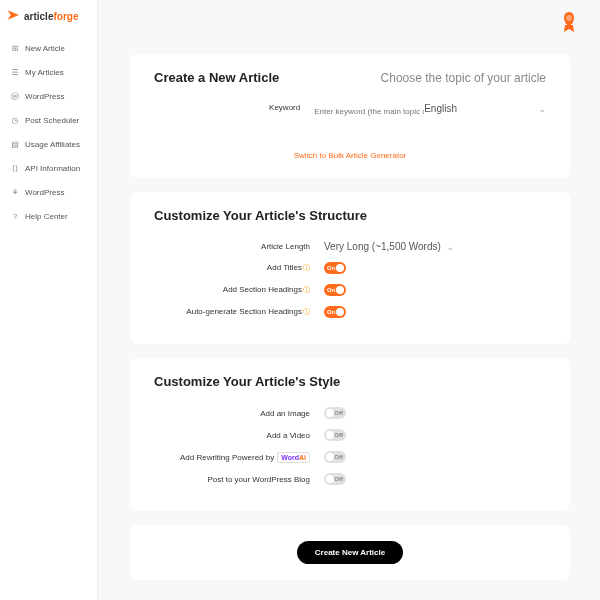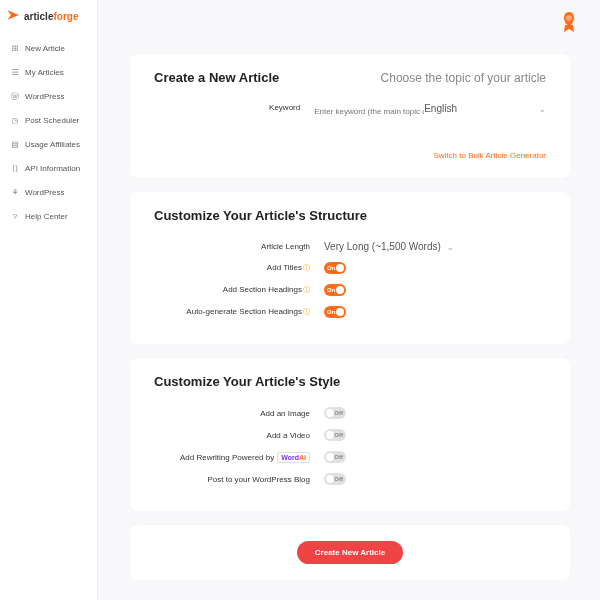--- a/index.html
+++ b/index.html
@@ -18,35 +18,35 @@
 .card{background:#fff;border-radius:8px;margin:14px 20px 0;padding:16px 24px}
 .card-hdr{display:flex;justify-content:space-between;align-items:center;margin-bottom:18px}
 .card-title{font-size:13px;font-weight:700;color:#222}
 .card-sub{font-size:12px;color:#888}
 .row{display:flex;align-items:flex-start;margin-bottom:10px}
 .lbl{width:170px;text-align:right;font-size:8px;color:#333;padding-right:14px}
 .help{color:#ff9800;font-size:7px;margin-left:1px}
 .inp{flex:1;border:none;font-size:8px;color:#999;padding:4px 0;outline:none}
 .sel{width:130px;font-size:10px;color:#555;border:none;background:none;position:relative;display:flex;align-items:center;justify-content:space-between;cursor:pointer}
 .sel::after{content:"⌄";color:#aaa;font-size:9px}
-.link-row{text-align:right;margin-top:24px}
+.link-row{text-align:center;margin-top:24px}
 .olink{font-size:8px;color:#ff6b1a;cursor:pointer}
 .tgl{width:22px;height:12px;border-radius:6px;position:relative;cursor:pointer;display:inline-flex;align-items:center;font-size:6px;font-weight:700;color:#fff}
 .tgl.on{background:#ff6b1a;justify-content:flex-start;padding-left:3px}
 .tgl.on::after{content:"";width:8px;height:8px;background:#fff;border-radius:50%;position:absolute;right:2px}
 .tgl.off{background:#e0e0e0;justify-content:flex-end;padding-right:3px;color:#888}
 .tgl.off::before{content:"";width:8px;height:8px;background:#fff;border-radius:50%;position:absolute;left:2px}
 .row2{display:flex;align-items:center;margin-bottom:10px}
 .lbl2{width:170px;text-align:right;font-size:8px;color:#333;padding-right:14px}
 .wordai{display:inline-flex;align-items:center;gap:2px;margin-left:3px}
 .wordai-box{border:1px solid #ddd;border-radius:2px;padding:1px 3px;font-size:7px}
 .wordai-box .wa1{color:#7b2ff7;font-weight:700}
 .wordai-box .wa2{color:#ff6b1a;font-weight:700}
 .btn-row{text-align:center;padding:16px 0}
-.btn{background:#ef4444;color:#fff;border:none;border-radius:14px;padding:7px 18px;font-size:8px;font-weight:600;cursor:pointer}
+.btn{background:#000000;color:#fff;border:none;border-radius:14px;padding:7px 18px;font-size:8px;font-weight:600;cursor:pointer}
 .first-card{margin-top:54px}
 .sel-wrap{width:130px}
 </style>
 </head>
 <body>
 
 <div class="sidebar">
   <div class="logo">
     <svg class="logo-arrow" viewBox="0 0 20 16">
         <path d="M2 2 L16 8 L2 14 L6 8 Z" fill="#ff6b1a"></path>

